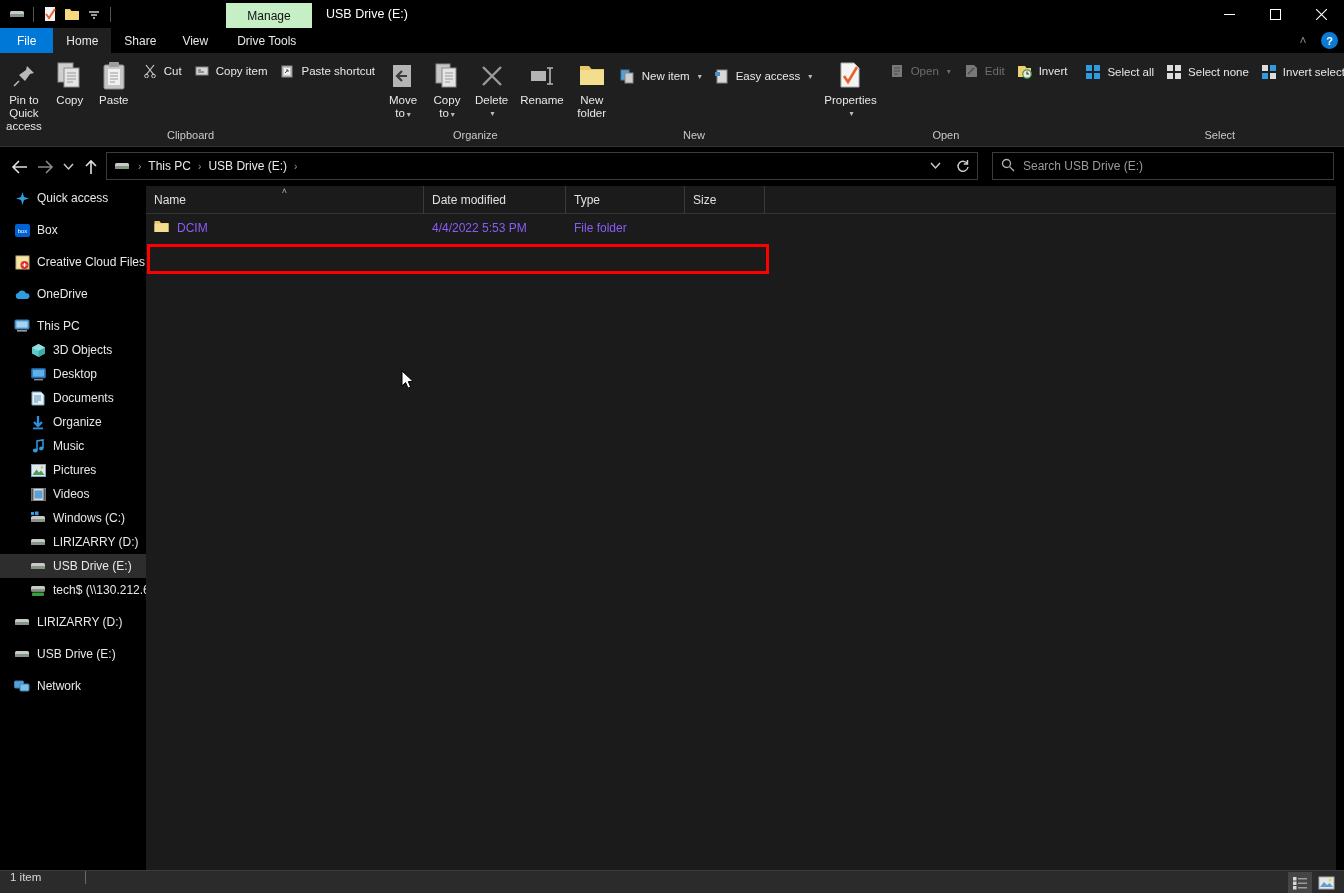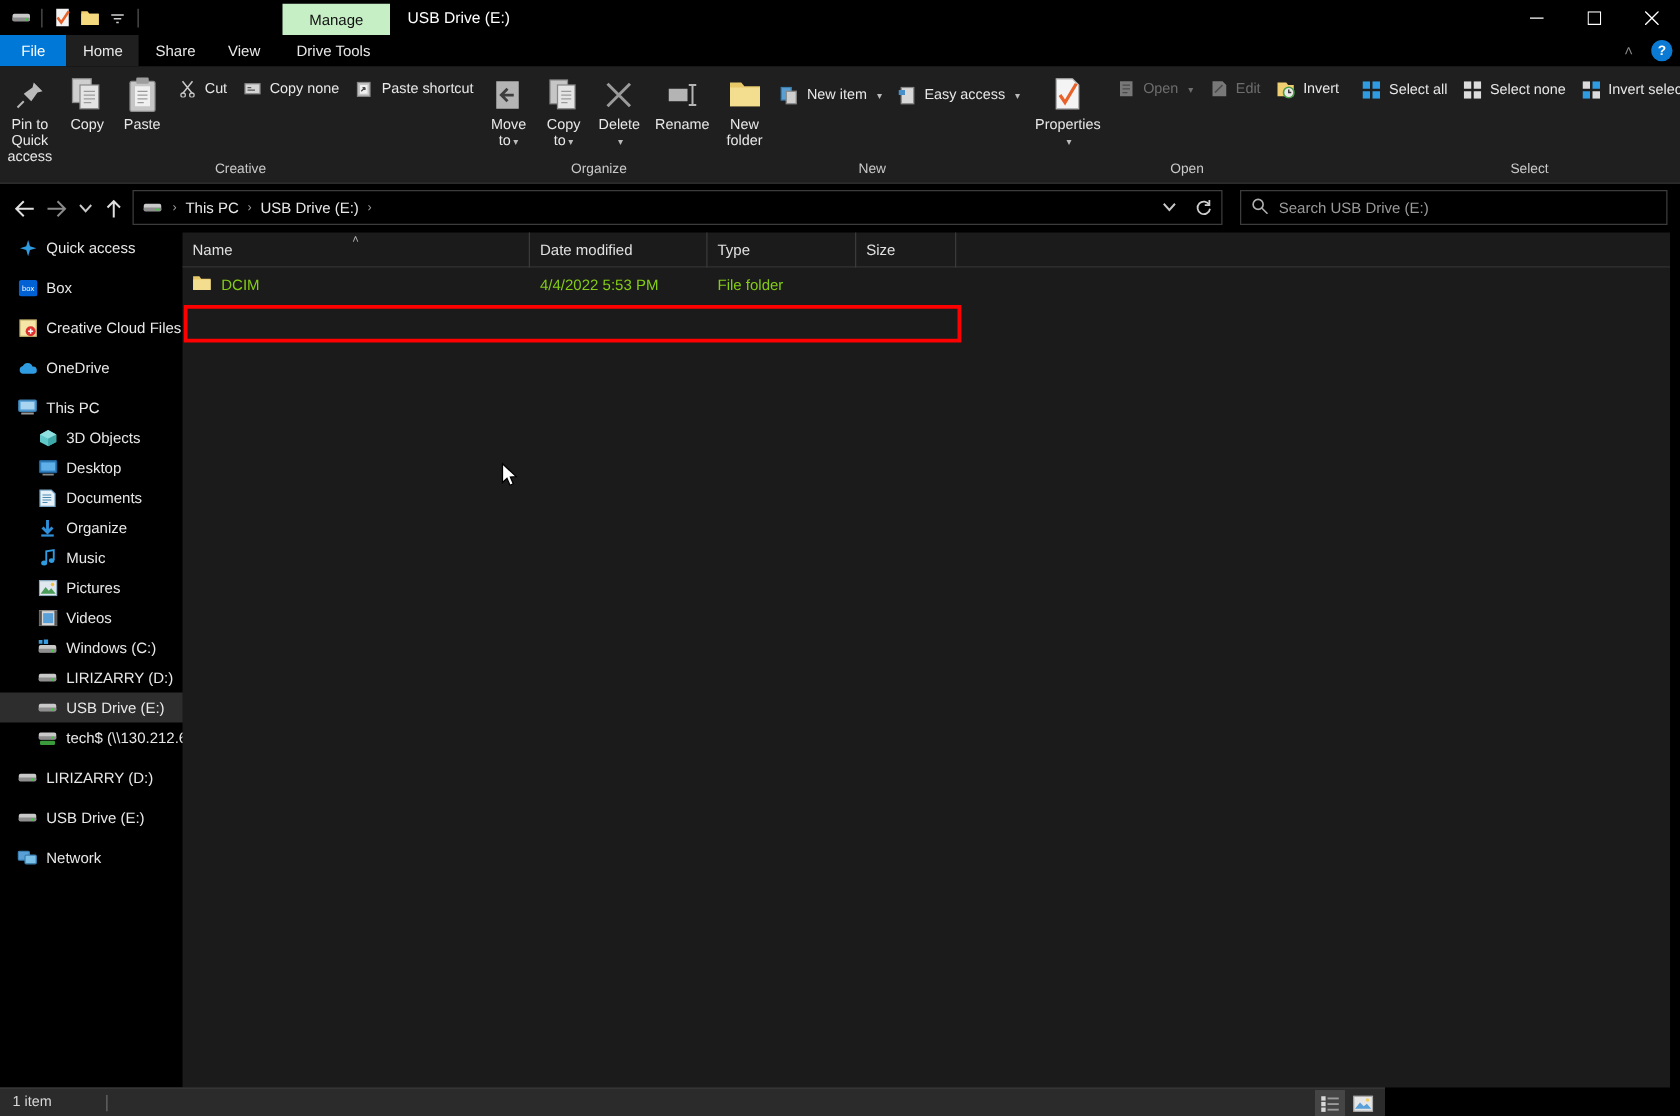--- a/index.html
+++ b/index.html
@@ -136,32 +136,32 @@
   .colhead .col {
     display: flex; align-items: center; font-size: 12px; color: #e0e0e0;
     padding-left: 8px; border-right: 1px solid #3a3a3a; position: relative; height: 28px;
   }
   .sortmark {
     position: absolute; top: 1px; left: 50%; transform: translateX(-50%);
     color: #b0b0b0; font-size: 9px; line-height: 9px;
   }
   .rowarea { position: relative; }
   .frow {
-    display: flex; height: 27px; align-items: center; font-size: 12px; color: #84cc16;
+    display: flex; height: 27px; align-items: center; font-size: 12px; color: #8b5cf6;
   }
   .frow .c { padding-left: 8px; display: flex; align-items: center; gap: 8px; height: 27px; }
   .highlight-box {
     position: absolute; left: 1px; top: 30px; width: 622px; height: 30px;
     border: 3px solid #ff0000; pointer-events: none;
   }
 
   
   .statusbar {
-    position: absolute; left: 0; top: 870px; width: 1108px; height: 23px;
-    background: #2b2b2b; border-top: 1px solid #3a3a3a; display: flex; align-items: center; gap: 34px;
+    position: absolute; left: 0; top: 870px; width: 1344px; height: 23px;
+    background: #2b2b2b; border-top: 1px solid #3a3a3a; display: flex;  gap: 34px;
   }
   .status-text { font-size: 11.5px; color: #d8d8d8; padding-left: 10px; }
   .status-sep { width: 1px; height: 13px; background: #6a6a6a; margin-left: 10px; }
   .viewbtns { position: absolute; right: 6px; top: 0; height: 23px; display: flex; align-items: center; gap: 2px; }
   .viewbtn { width: 24px; height: 21px; display: flex; align-items: center; justify-content: center; }
   .viewbtn.active { background: #454545; }
 
   
   .cursor { position: absolute; left: 401px; top: 370px; pointer-events: none; }
 </style>
@@ -280,35 +280,35 @@
             </span>
             <span>Cut</span>
           </div>
           <div class="smallbtn">
             <span class="ico">
               <svg width="14" height="14" viewBox="0 0 14 14">
                   <rect x="1" y="3" width="12" height="8" fill="#d5d5d5" stroke="#888"></rect>
                   <path d="M3 6 h3 M3 8 h6" stroke="#555"></path>
                 </svg>
             </span>
-            <span>Copy none</span>
+            <span>Copy item</span>
           </div>
           <div class="smallbtn">
             <span class="ico">
               <svg width="14" height="14" viewBox="0 0 14 14">
                   <rect x="2" y="2" width="10" height="11" fill="#c6c6c6" stroke="#888"></rect>
                   <rect x="4" y="4" width="6" height="7" fill="#f0f0f0"></rect>
                   <path d="M5 9 l3 -3 M8 6 v2 M8 6 h-2" stroke="#4a4a4a"></path>
                 </svg>
             </span>
             <span>Paste shortcut</span>
           </div>
         </div>
       </div>
-      <div class="rgroup-label">Creative</div>
+      <div class="rgroup-label">Clipboard</div>
     </div>
     <div class="rgroup-div"></div>
 
     <div class="rgroup">
       <div class="rgroup-items">
         <div class="bigbtn">
           <span class="ico">
             <svg width="28" height="28" viewBox="0 0 28 28">
                 <path d="M4 3 h18 v22 h-18 Z" fill="#b4b4b4"></path>
                 <path d="M18 14 H9 M13 9 L8 14 L13 19" stroke="#3d3d3d" stroke-width="2.2" fill="none"></path>

